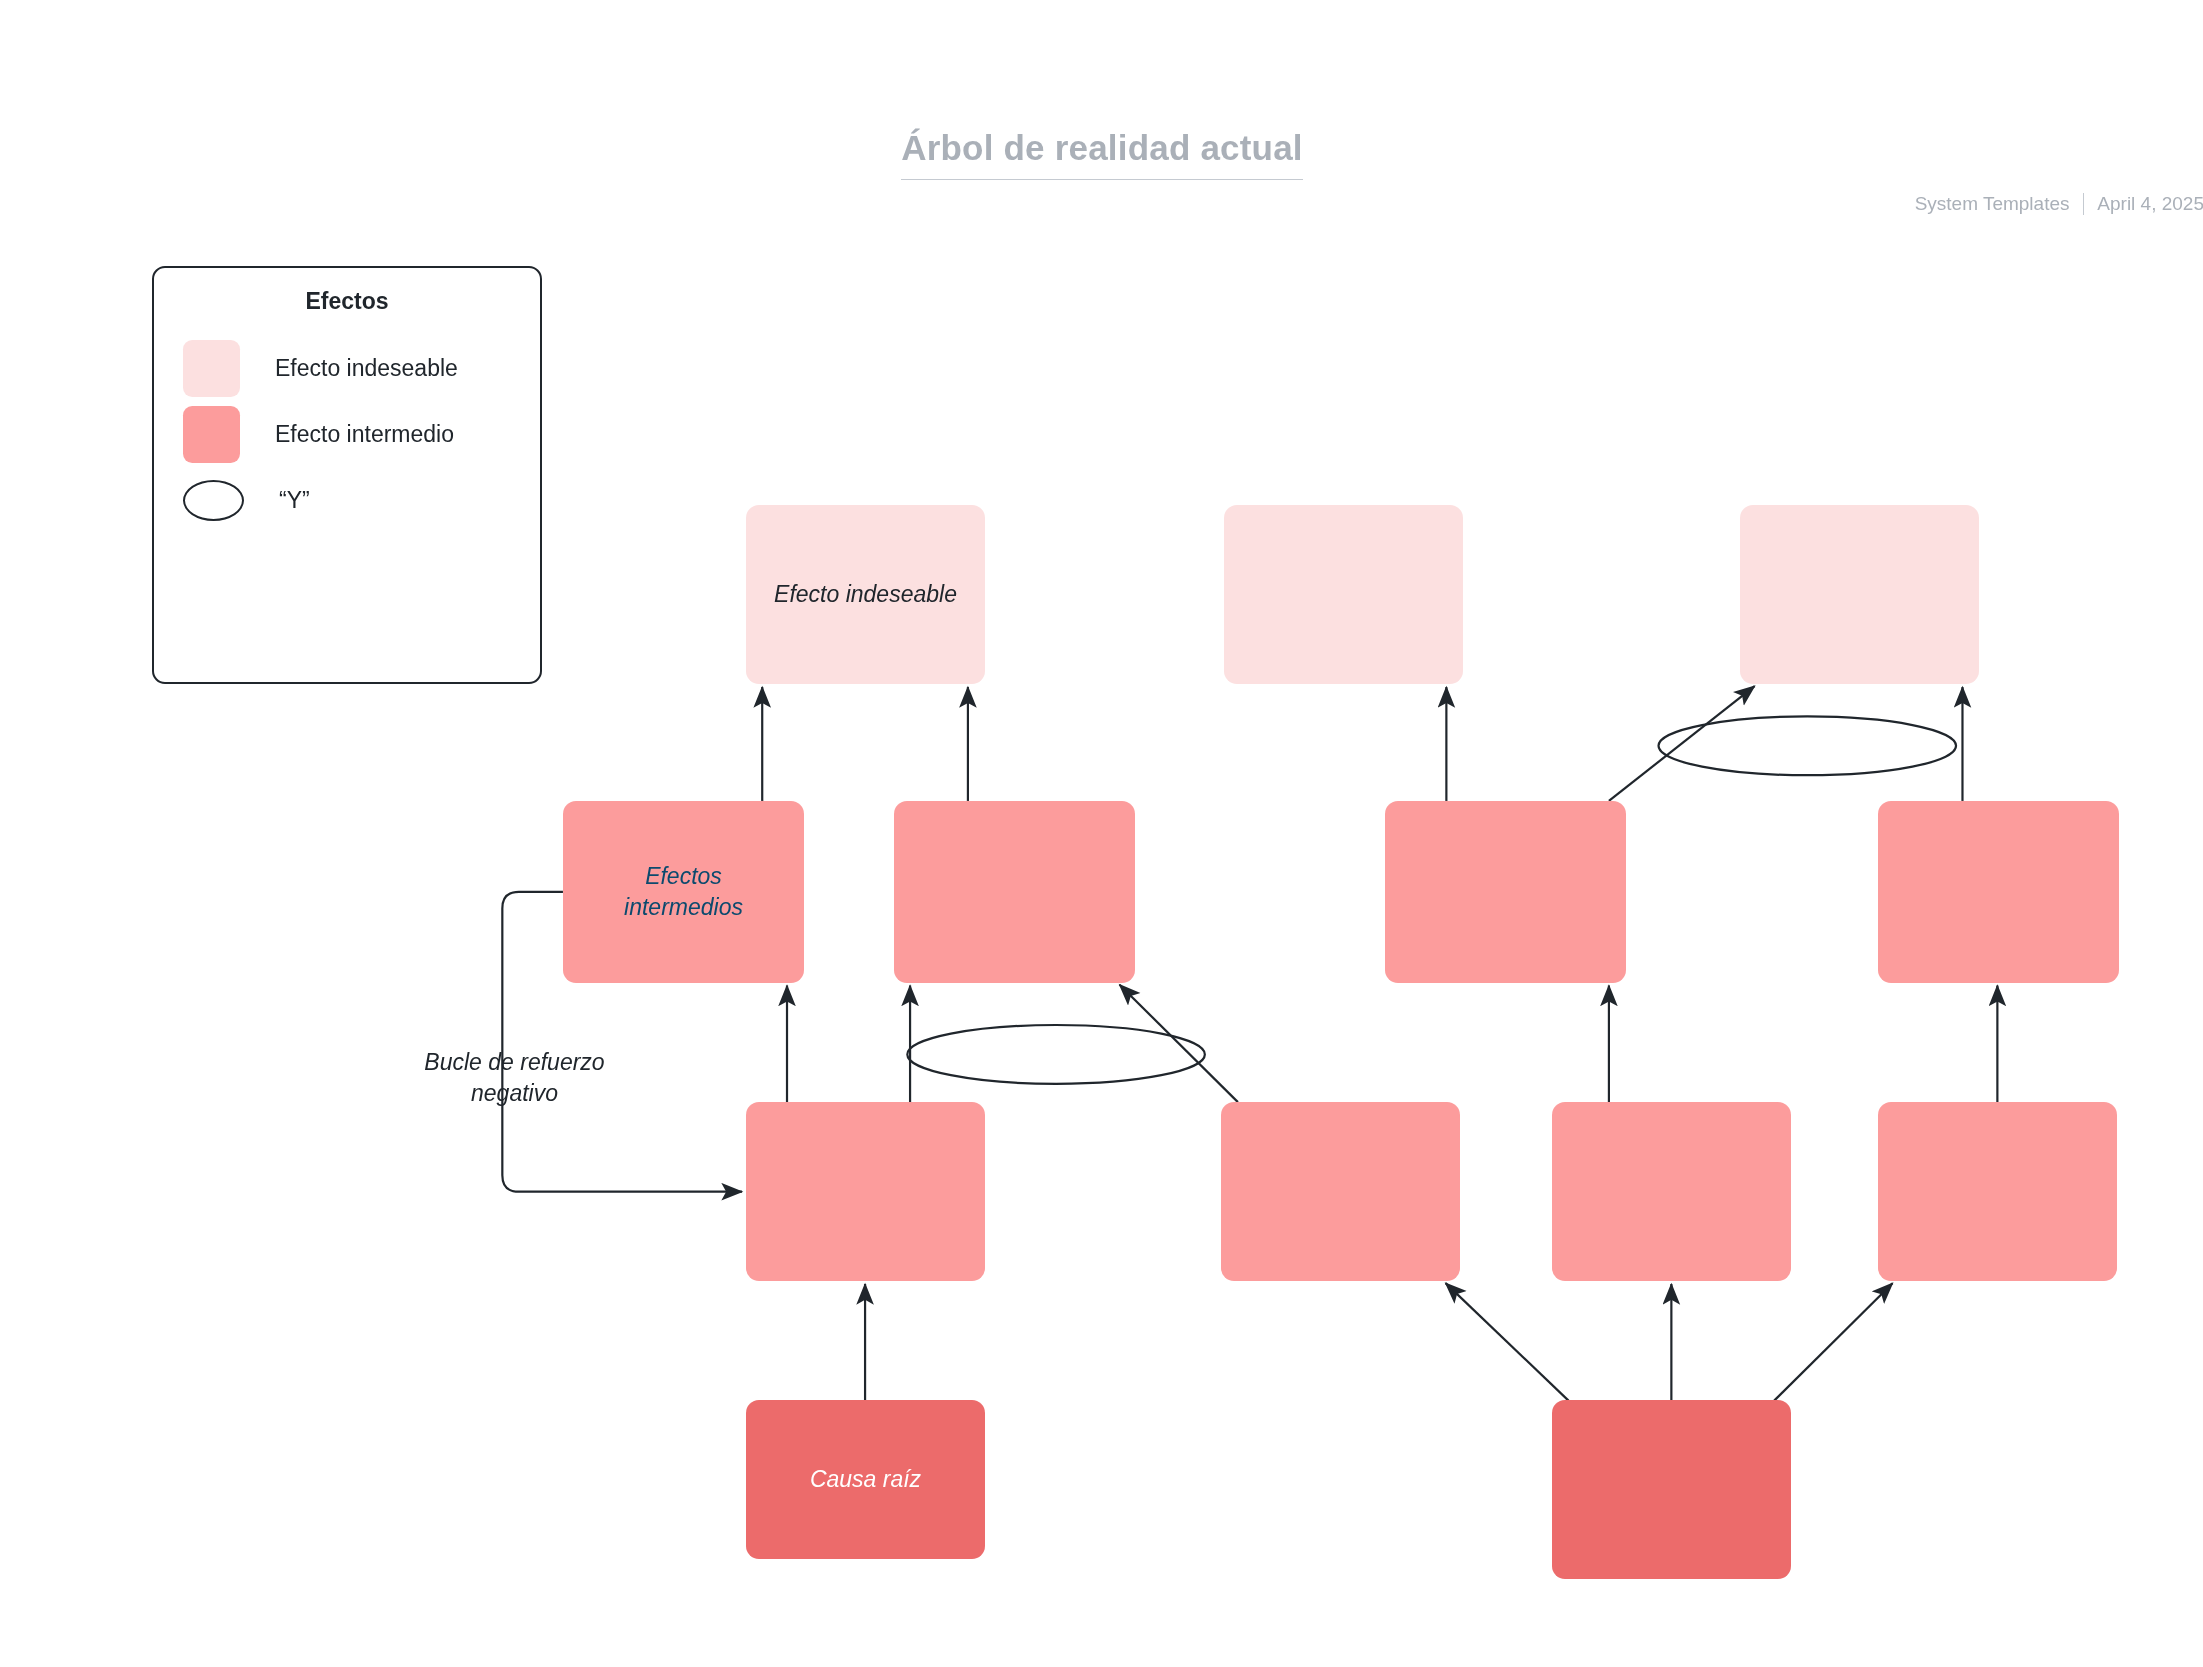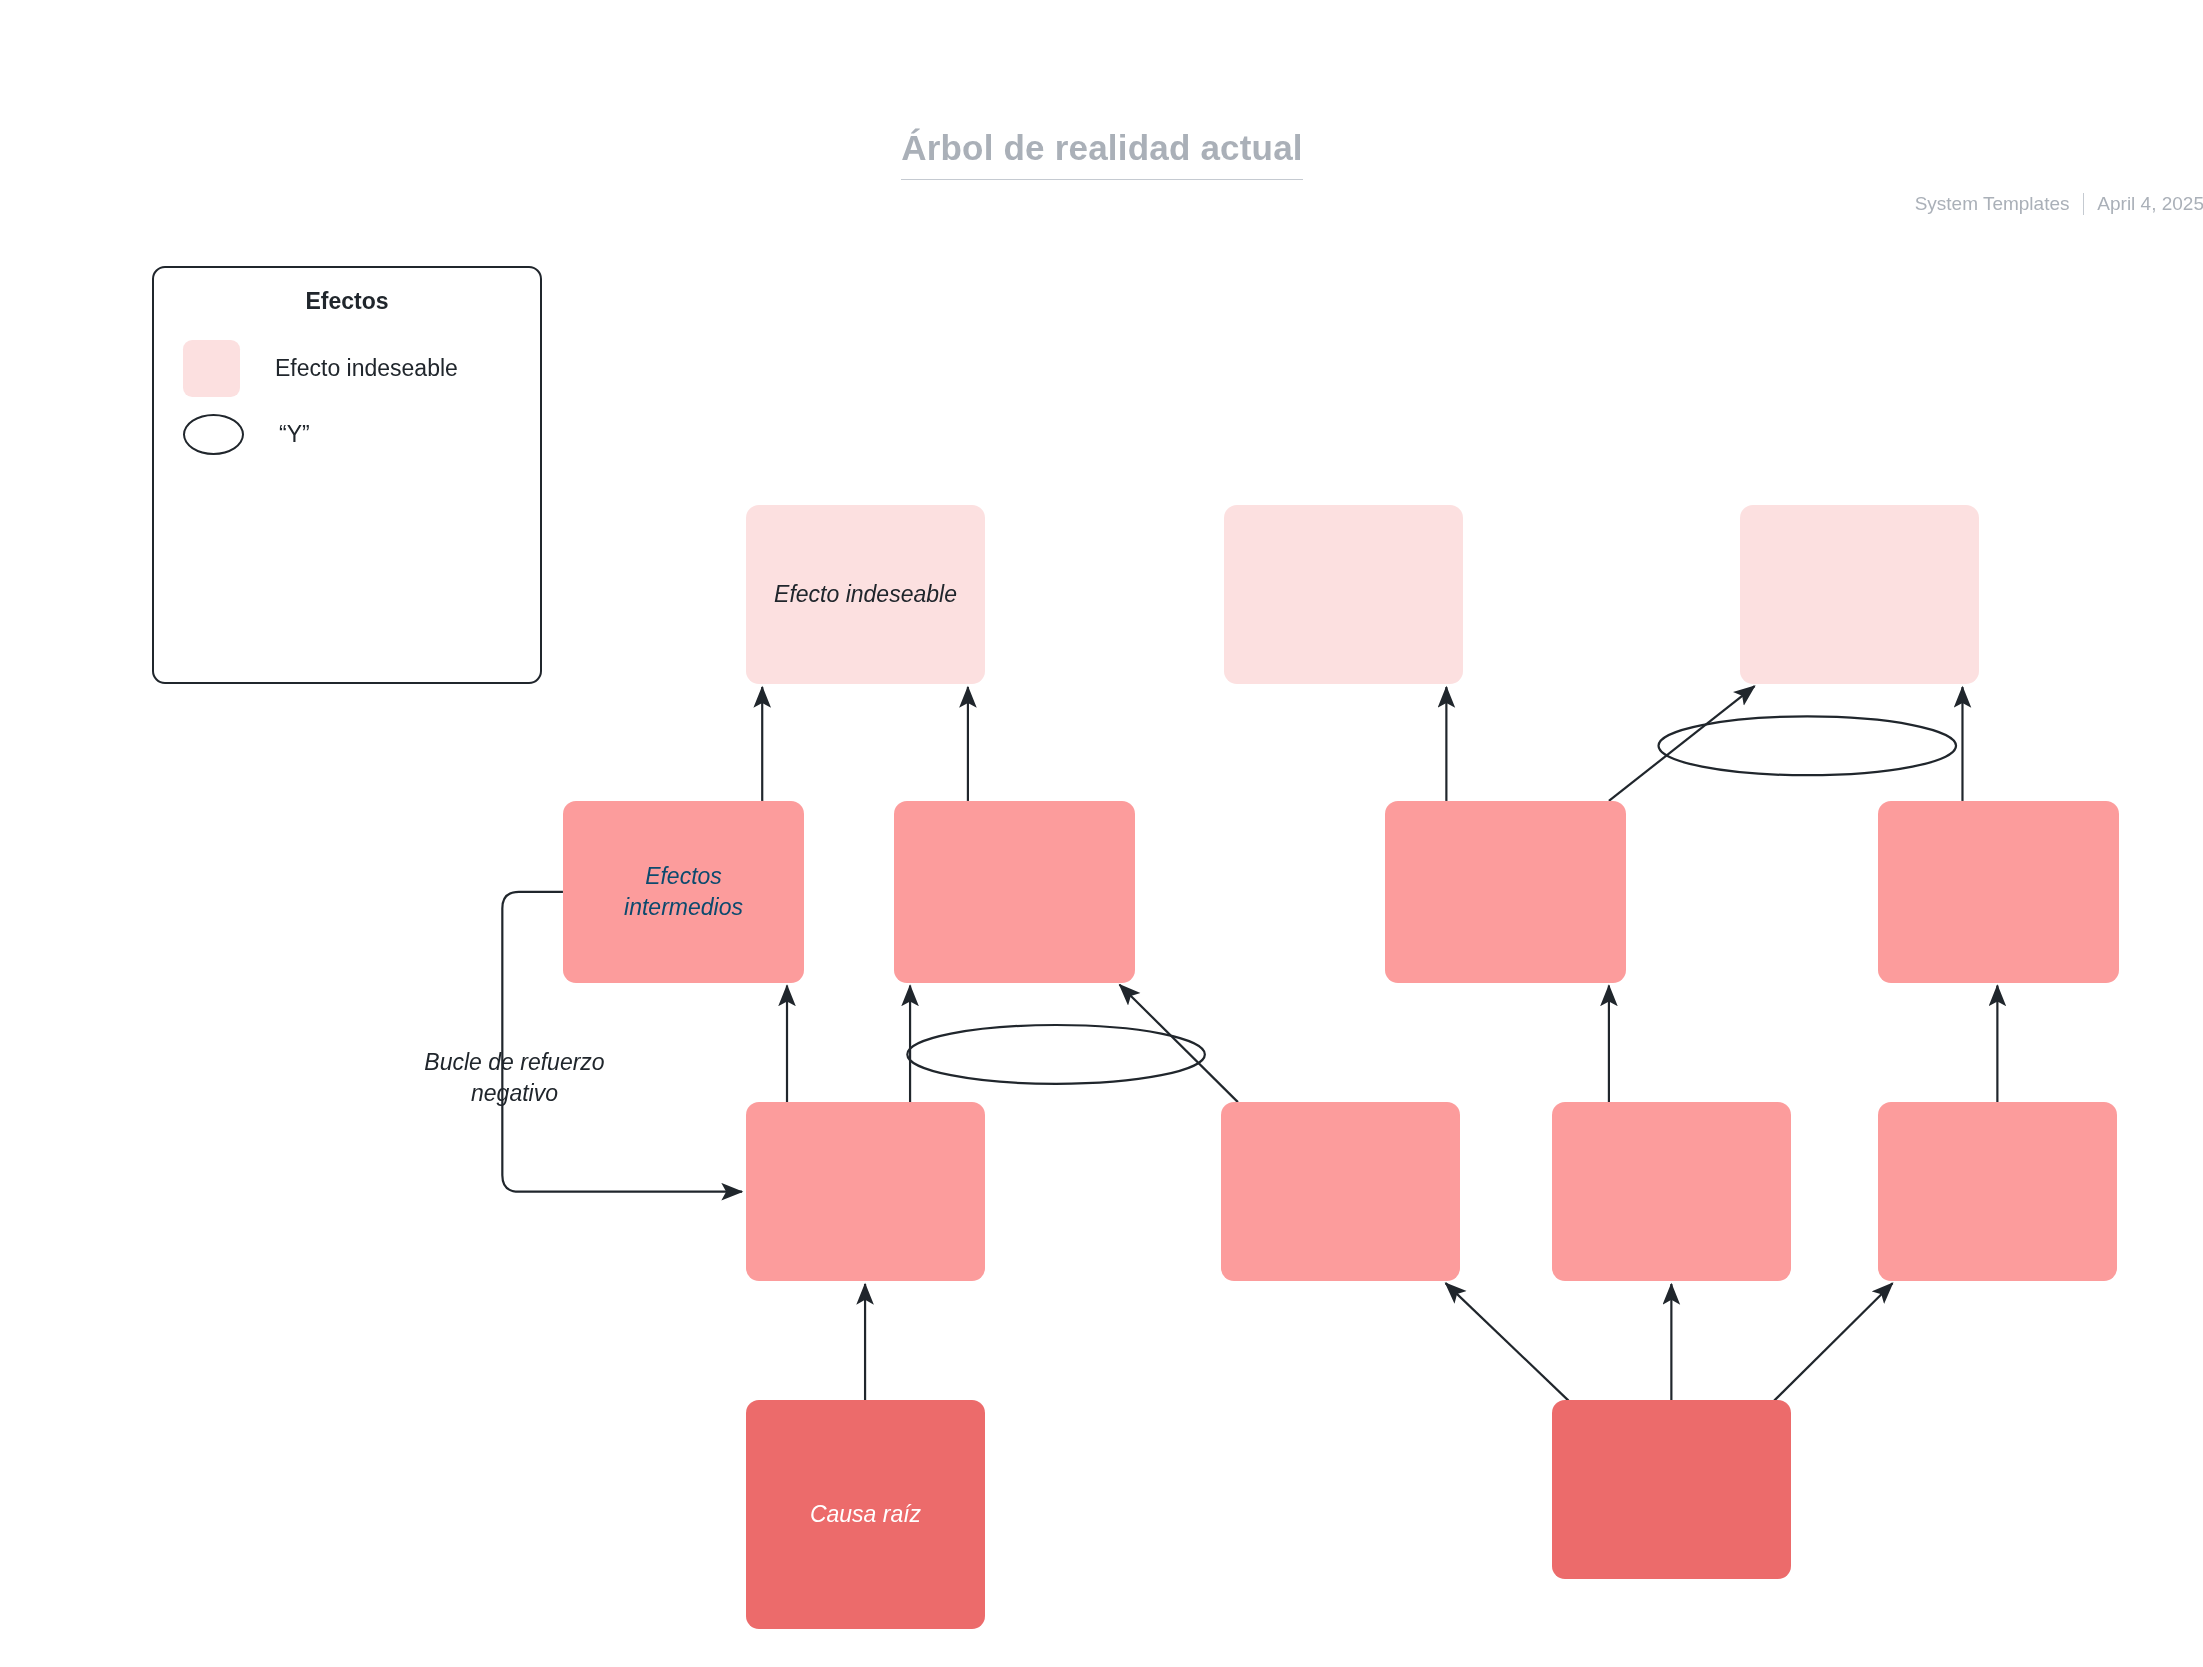--- a/index.html
+++ b/index.html
@@ -149,20 +149,24 @@
     <span>April 4, 2025</span>
   </div>
 </div>
 
 <div id="legend">
   <div id="legend-title">Efectos</div>
   <div id="legend-rows">
       <div class="legend-row">
         <div class="legend-swatch" style="background: rgb(252, 224, 224);"></div>
         <div class="legend-label">Efecto indeseable</div>
+      </div>
+      <div class="legend-row">
+        <div class="legend-swatch" style="background: rgb(252, 156, 156);"></div>
+        <div class="legend-label">Efecto intermedio</div>
       </div>
       <div class="legend-row">
         <div class="legend-ellipse"></div>
         <div class="legend-label">“Y”</div>
       </div>
     </div>
 </div>
 
 <div id="canvas">
   <svg id="edges" viewBox="0 0 2400 1816" width="2204" height="1668" xmlns="http://www.w3.org/2000/svg">
@@ -222,21 +226,21 @@
       </div>
       <div class="node intermediate" style="left: 1221px; top: 1102px; width: 239px; height: 179px;">
         <span style="white-space: pre-line;"></span>
       </div>
       <div class="node intermediate" style="left: 1552px; top: 1102px; width: 239px; height: 179px;">
         <span style="white-space: pre-line;"></span>
       </div>
       <div class="node intermediate" style="left: 1878px; top: 1102px; width: 239px; height: 179px;">
         <span style="white-space: pre-line;"></span>
       </div>
-      <div class="node root" style="left: 746px; top: 1400px; width: 239px; height: 229px;">
+      <div class="node root" style="left: 746px; top: 1400px; width: 239px; height: 159px;">
         <span style="white-space: pre-line;">Causa raíz</span>
       </div>
       <div class="node root" style="left: 1552px; top: 1400px; width: 239px; height: 179px;">
         <span style="white-space: pre-line;"></span>
       </div>
     </div>
 
   <div class="loop-label" id="loop-label" style="left:386px; top:1047px; width:257px;">Bucle de refuerzo
 negativo</div>
 </div>

